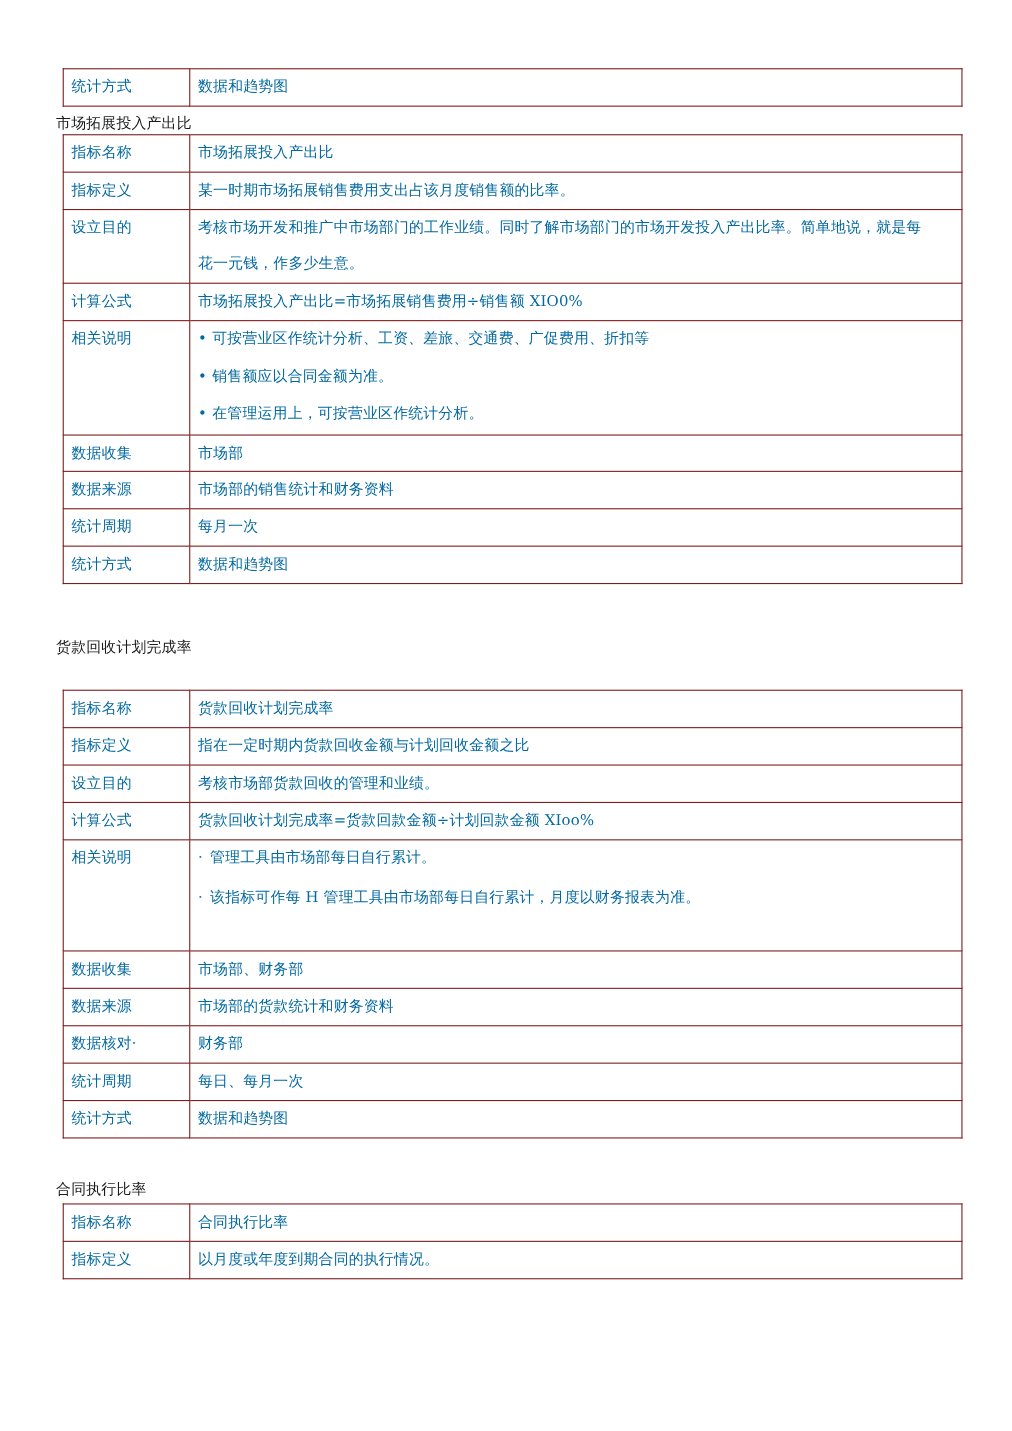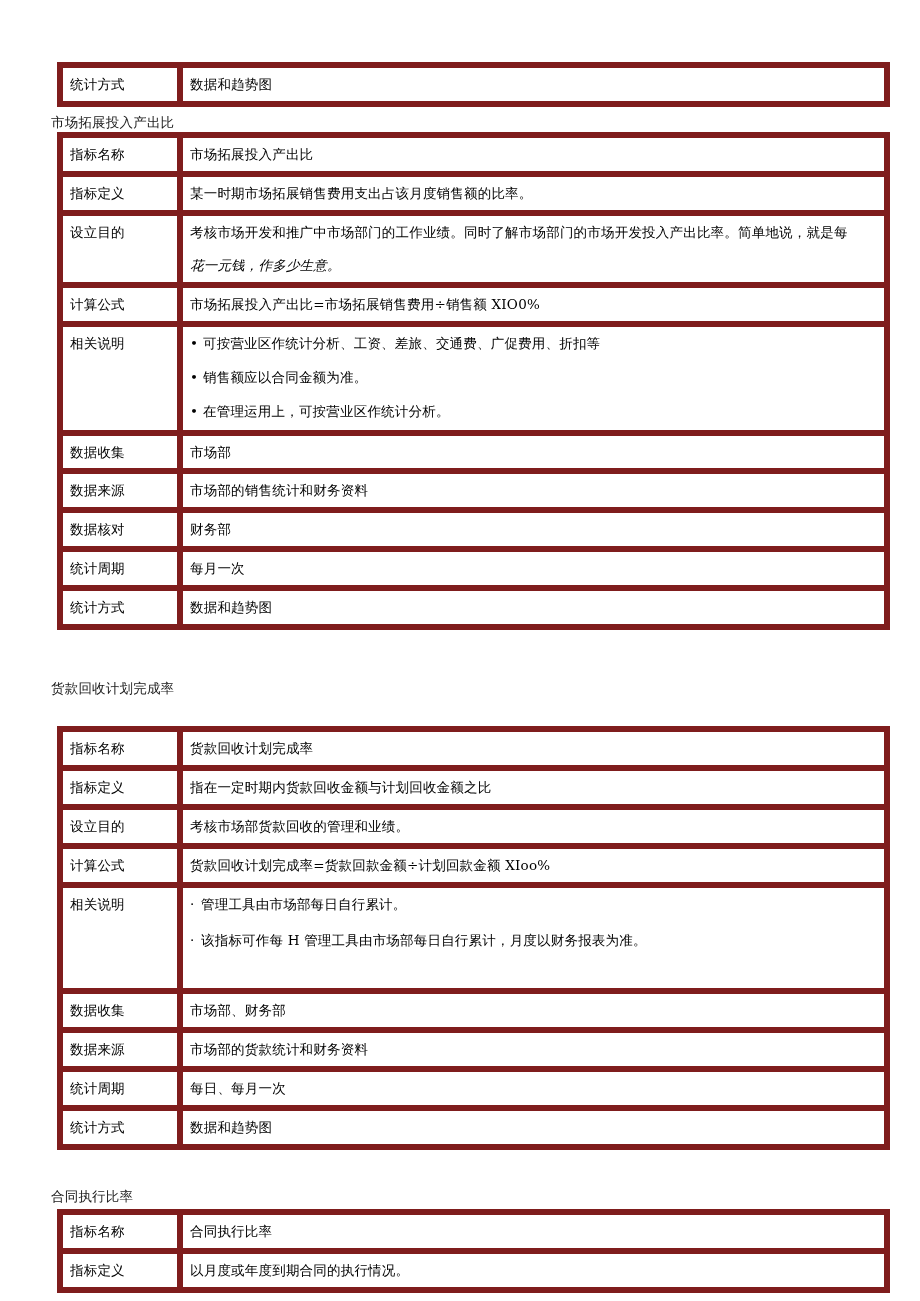--- a/index.html
+++ b/index.html
@@ -29,44 +29,44 @@
   }
 
   
   table.spec {
     border-collapse: collapse;
     width: 789px;
     table-layout: fixed;
     background: #fff;
   }
   table.spec td {
-    border: 6px solid #7f1d1d;
+    border: 1px solid #7f1d1d;
     vertical-align: top;
     padding: 6px 6px 6px 7px;
     font-size: 13.5px;
     line-height: 1.55;
     letter-spacing: 0.2px;
-    color: #000000;
+    color: #0369a1;
   }
   table.spec td.label {
     width: 101px;
     white-space: nowrap;
   }
   table.spec td.value {
     width: 688px;
   }
 
   
   tr.r-norm td { height: 20px; }
   tr.r-tall  td { height: 48px; }
   tr.r-notes td { height: 74px; }
   tr.r-notes2 td { height: 88px; }
 
   .line { display: block; }
-  .line + .line { margin-top: 12px; font-style: italic; }
+  .line + .line { margin-top: 12px; }
 
   ul.bullets {
     list-style: none;
     margin: 0;
     padding: 0;
   }
   ul.bullets li {
     position: relative;
     padding-left: 13px;
     margin: 0 0 14px 0;
@@ -149,24 +149,20 @@
         </tr>
         <tr class="r-norm">
           <td class="label">数据收集</td>
           <td class="value">市场部</td>
         </tr>
         <tr class="r-norm">
           <td class="label">数据来源</td>
           <td class="value">市场部的销售统计和财务资料</td>
         </tr>
         <tr class="r-norm">
-          <td class="label">数据核对</td>
-          <td class="value">财务部</td>
-        </tr>
-        <tr class="r-norm">
           <td class="label">统计周期</td>
           <td class="value">每月一次</td>
         </tr>
         <tr class="r-norm">
           <td class="label">统计方式</td>
           <td class="value">数据和趋势图</td>
         </tr>
       </tbody>
     </table>
 
@@ -205,20 +201,24 @@
         </tr>
         <tr class="r-norm">
           <td class="label">数据收集</td>
           <td class="value">市场部、财务部</td>
         </tr>
         <tr class="r-norm">
           <td class="label">数据来源</td>
           <td class="value">市场部的货款统计和财务资料</td>
         </tr>
         <tr class="r-norm">
+          <td class="label">数据核对·</td>
+          <td class="value">财务部</td>
+        </tr>
+        <tr class="r-norm">
           <td class="label">统计周期</td>
           <td class="value">每日、每月一次</td>
         </tr>
         <tr class="r-norm">
           <td class="label">统计方式</td>
           <td class="value">数据和趋势图</td>
         </tr>
       </tbody>
     </table>
 

